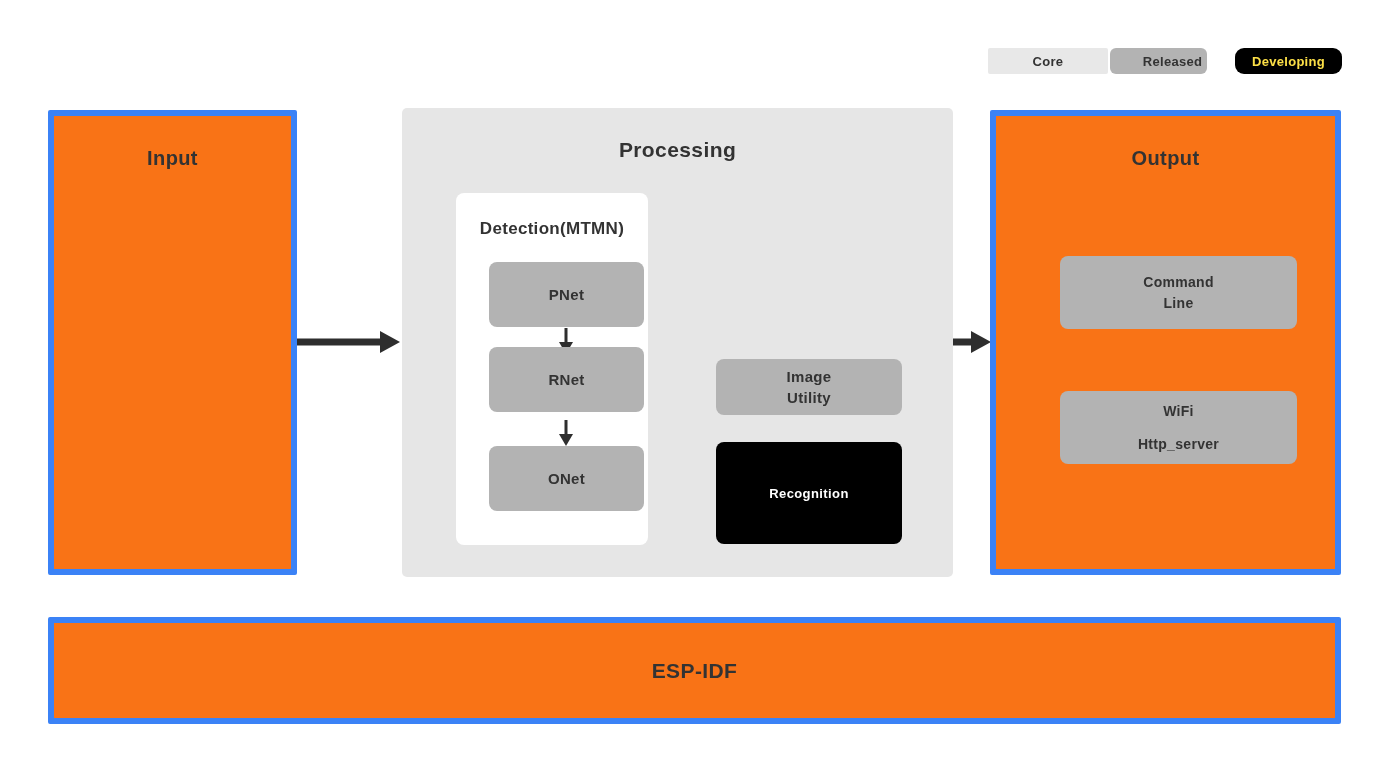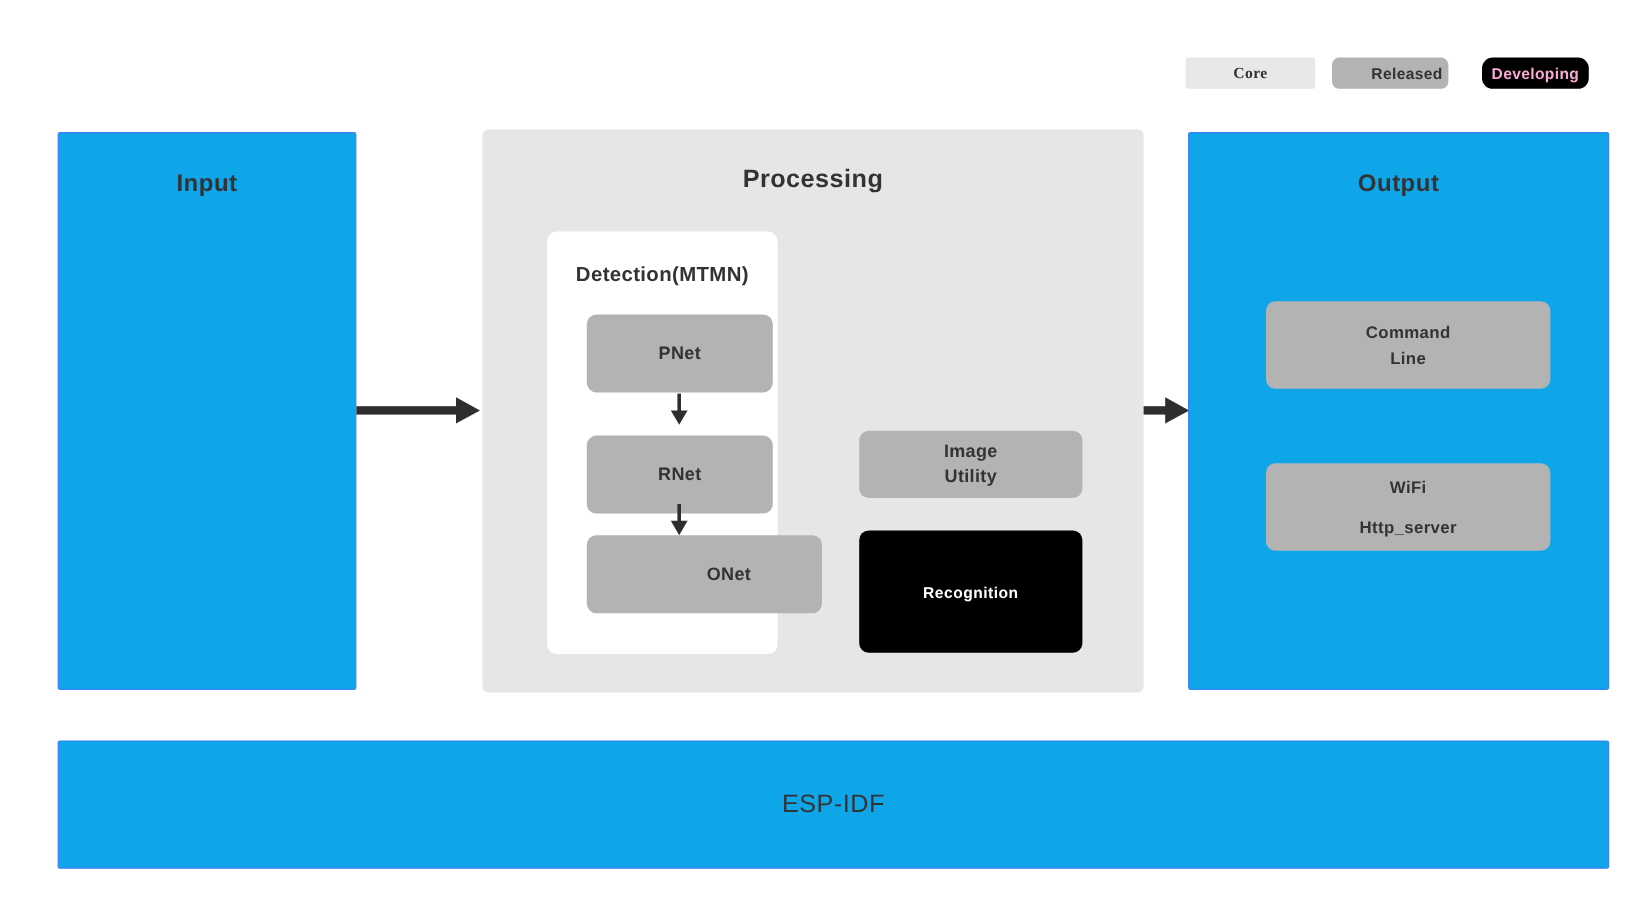--- a/index.html
+++ b/index.html
@@ -23,29 +23,29 @@
     height: 26px;
     display: flex;
     align-items: center;
     justify-content: center;
     font-size: 13px;
     font-weight: bold;
     color: #333333;
     letter-spacing: 0.3px;
     box-sizing: border-box;
   }
-  .chip-core       { left: 988px;  width: 108px; background: #e8e8e8; border-radius: 2px; font-family: Liberation Serif, serif; }
+  .chip-core       { left: 988px;  width: 120px; background: #e8e8e8; border-radius: 2px; }
   .chip-released   { left: 1110px; width: 97px; background: #b3b3b3; border-radius: 6px; padding-left: 28px; }
-  .chip-developing { left: 1235px; width: 89px; background: #000000; border-radius: 9px; color: #f9a8d4; }
+  .chip-developing { left: 1235px; width: 107px; background: #000000; border-radius: 9px; color: #fde047; }
 
   
   .outline-box {
     position: absolute;
-    background: #0ea5e9;
-    border: 1px solid #3b82f6;
+    background: #f97316;
+    border: 6px solid #3b82f6;
     border-radius: 2px;
     box-sizing: border-box;
   }
   .input-box      { left: 48px;  top: 110px; width: 249px;  height: 465px; }
   .output-box     { left: 990px; top: 110px; width: 351px;  height: 465px; }
   .foundation-box { left: 48px;  top: 617px; width: 1293px; height: 107px; }
 
   .processing-box {
     position: absolute;
     left: 402px; top: 108px; width: 551px; height: 469px;
@@ -63,21 +63,21 @@
   }
   .processing-title { font-size: 21px; padding-top: 30px; }
 
   .foundation-title {
     width: 100%;
     height: 100%;
     display: flex;
     align-items: center;
     justify-content: center;
     font-size: 21px;
-    font-weight: normal;
+    font-weight: bold;
     color: #333333;
     letter-spacing: 0.4px;
   }
 
   
   .white-panel {
     position: absolute;
     background: #ffffff;
     border-radius: 8px;
   }
@@ -106,22 +106,22 @@
     font-size: 15px;
     font-weight: bold;
     color: #333333;
     letter-spacing: 0.3px;
     line-height: 21px;
     text-align: center;
   }
   .camera        { left: 32px;  top: 200px; width: 185px; height: 64px; }
   .net           { left: 33px;  width: 155px; height: 65px; }
   .pnet          { top: 69px; }
-  .rnet          { top: 170px; }
-  .onet          { top: 253px; padding-left: 41px; }
+  .rnet          { top: 154px; }
+  .onet          { top: 253px; }
   .frmn          { left: 19px;  top: 64px;  width: 148px; height: 63px; }
   .image-utility { left: 314px; top: 251px; width: 186px; height: 56px; }
   .command-line  { left: 64px;  top: 140px; width: 237px; height: 73px; font-size: 14px; }
   .wifi-block    { left: 64px;  top: 275px; width: 237px; height: 73px; font-size: 14px; gap: 12px; }
 
   .black-block {
     position: absolute;
     background: #000000;
     border-radius: 8px;
     display: flex;

